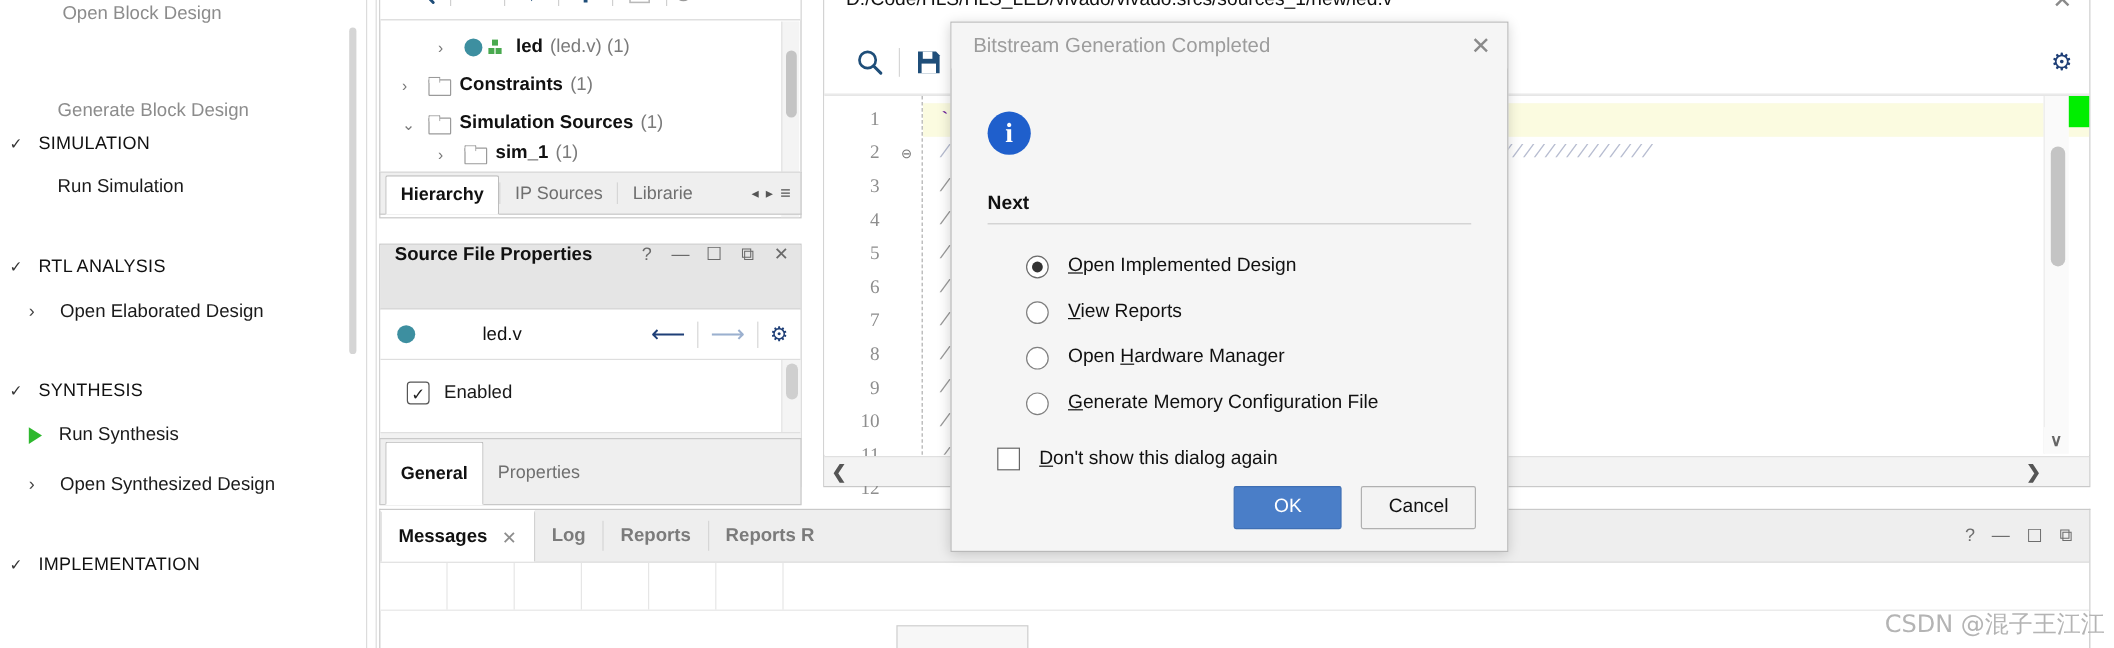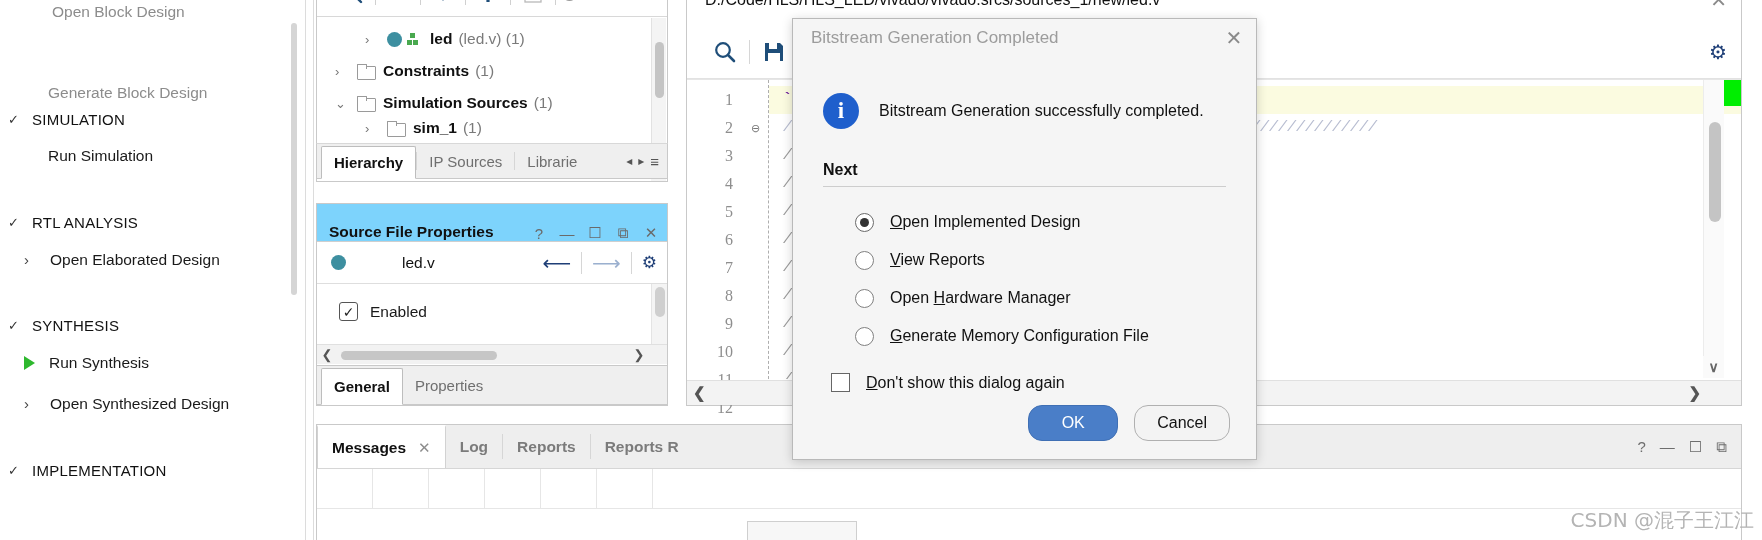--- a/index.html
+++ b/index.html
@@ -94,22 +94,22 @@
     border-bottom-color:#fff; margin:2px 0 -1px 4px; border-radius:2px 2px 0 0;}
   .stab-sep{width:1px;background:#d6d6d6;margin:8px 0;}
   .stab-ctrl{margin-left:auto;display:flex;align-items:center;gap:6px;padding-right:8px;color:#555;font-size:12px;}
 
   
   .sfp{
     position:absolute; left:316px; top:203px; width:352px; height:203px;
     background:#fff; border:1px solid #c9c9c9;
   }
   .sfp-head{
-    height:38px; background:#7dd3fc; border-bottom:1px solid #cfcfcf;
-    display:flex;align-items:flex-end;padding:0 8px 0 12px;
+    height:54px; background:#e5e5e5; border-bottom:1px solid #cfcfcf;
+    display:flex;align-items:flex-start;padding:0 8px 0 12px;
   }
   .sfp-title{font-weight:bold;font-size:15.5px;color:#111;}
   .sfp-ctrls{margin-left:auto;display:flex;align-items:center;gap:12px;color:#6a6a6a;}
   .sfp-ctrls .ic{width:16px;height:16px;display:flex;align-items:center;justify-content:center;font-size:15px;}
   .sfp-file{
     height:42px;display:flex;align-items:center;padding:0 10px 0 14px;background:#fff;
     border-bottom:1px solid #dedede;
     gap:47px;
   }
   .sfp-file .nm{font-size:15.5px;color:#111;margin-left:4px;}
@@ -124,21 +124,21 @@
        display:flex;align-items:center;justify-content:center;margin-right:12px;color:#222;font-size:14px;}
   .cb-lbl{font-size:15.5px;}
   .sfp-vscroll{position:absolute;right:0;top:0;width:16px;height:80px;background:#f4f4f4;border-left:1px solid #e4e4e4;}
   .sfp-vscroll .thumb{position:absolute;left:3px;top:3px;width:10px;height:30px;background:#cfcfcf;border-radius:5px;}
   .sfp-hscroll{position:absolute;left:0;right:0;bottom:0;height:20px;background:#f2f2f2;border-top:1px solid #e0e0e0;
     display:flex;align-items:center;}
   .sfp-hscroll .hthumb{position:absolute;left:24px;top:6px;width:156px;height:9px;background:#c6c6c6;border-radius:5px;}
   .hs-arrow{width:20px;height:20px;display:flex;align-items:center;justify-content:center;color:#555;font-size:13px;}
 
   .sfp-tabs{
-    position:absolute;left:316px;top:365px;width:352px;height:40px;background:#efefef;
+    position:absolute;left:316px;top:365px;width:352px;height:56px;background:#efefef;
     border:1px solid #c9c9c9;display:flex;align-items:stretch;
   }
 
   
   .editor{
     position:absolute;left:686px;top:-26px;width:1056px;height:432px;background:#fff;
     border:1px solid #c9c9c9;
   }
   .ed-path{height:50px;display:flex;align-items:center;padding:0 14px 0 18px;background:#fff;font-size:16px;color:#111;}
   .ed-close{margin-left:auto;color:#8a8a8a;font-size:20px;}
@@ -212,21 +212,21 @@
     display:flex;align-items:center;justify-content:center;flex:none;}
   .radio.sel{border-color:#6a6a6a;}
   .radio.sel:after{content:"";width:9px;height:9px;border-radius:50%;background:#333;}
   .rlbl{margin-left:16px;font-size:16px;color:#111;}
   .mn{text-decoration:underline;}
   .chk-row{display:flex;align-items:center;margin-top:18px;padding-left:8px;}
   .chk{width:19px;height:19px;border:1.7px solid #666;background:#fff;flex:none;}
   .chk-lbl{margin-left:16px;font-size:16px;color:#111;}
   .modal-btns{position:absolute;right:26px;bottom:18px;display:flex;gap:16px;}
   .btn{height:36px;min-width:90px;padding:0 22px;display:flex;align-items:center;justify-content:center;
-    font-size:16px;border-radius:14px;}
+    font-size:16px;border-radius:2px;}
   .btn-ok{background:#4a7ec8;color:#fff;border:1px solid #3f6fb4;}
   .btn-cancel{background:#f3f3f3;color:#111;border:1px solid #b0b0b0;}
 
   svg{display:block;}
 </style>
 </head>
 <body>
 
 <div id="root">
 
@@ -536,21 +536,20 @@
   <div class="wm">CSDN @混子王江江</div>
 
   <div class="modal">
     <div class="modal-head">
       <span class="modal-title">Bitstream Generation Completed</span>
       <span class="modal-x">✕</span>
     </div>
     <div class="modal-body">
       <div class="msg-row">
         <span class="info-ico">i</span>
-        <span class="msg-txt">Bitstream Generation successfully completed.</span>
       </div>
       <div class="next-lbl">Next</div>
       <div class="next-rule"></div>
 
       <div class="radio-list">
         <div class="rrow">
           <span class="radio sel"></span>
           <span class="rlbl"><span class="mn">O</span><span>pen Implemented Design</span></span>
         </div>
         <div class="rrow">

